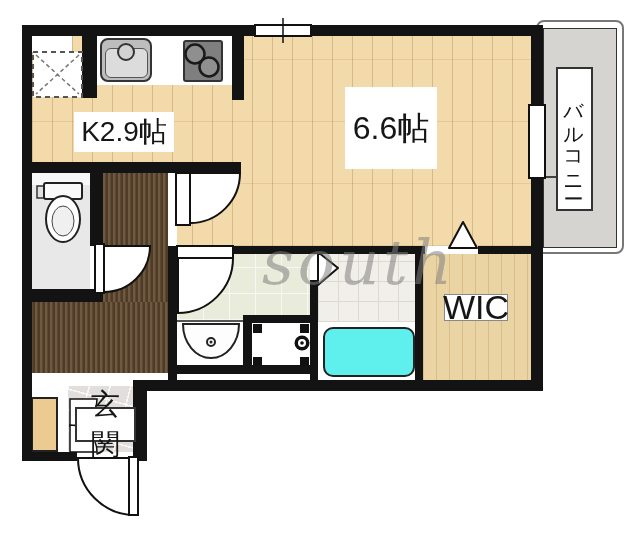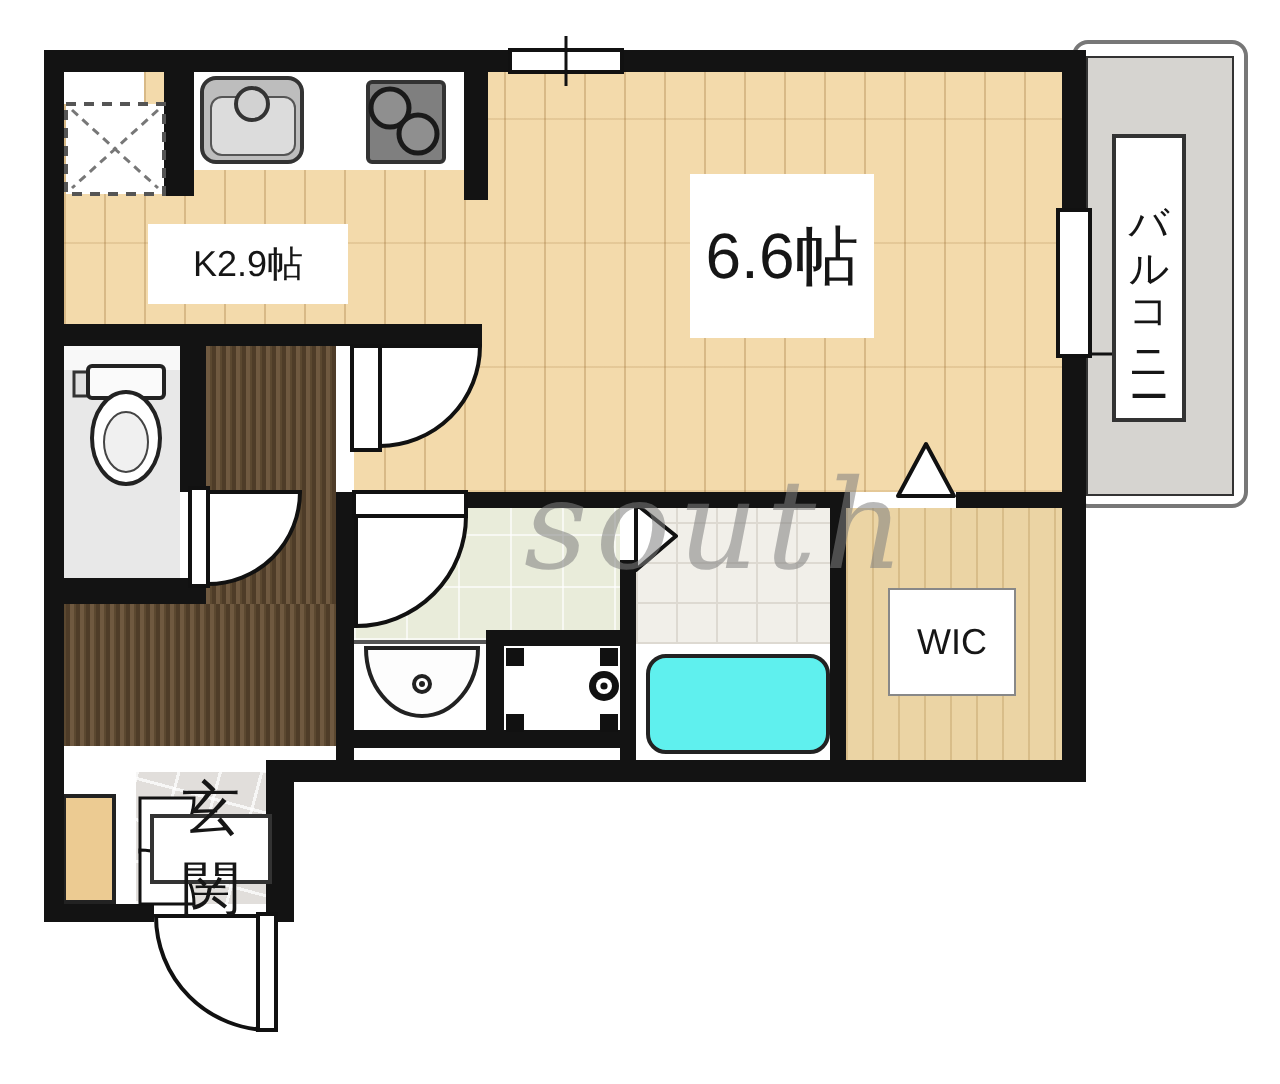--- a/index.html
+++ b/index.html
@@ -125,30 +125,30 @@
     <path d="M104 246 L150 246 A46 46 0 0 1 104 292 Z" fill="#fff" stroke="#111" stroke-width="2"></path>
     <rect x="95" y="244" width="9" height="49" fill="#fff" stroke="#111" stroke-width="2"></rect>
     <path d="M178 258 L233 258 A55 55 0 0 1 178 313 Z" fill="#fff" stroke="#111" stroke-width="2"></path>
     <rect x="177" y="246" width="56" height="12" fill="#fff" stroke="#111" stroke-width="2"></rect>
     <path d="M135 458 L78 458 A57 57 0 0 0 135 515 Z" fill="#fff" stroke="#111" stroke-width="2"></path>
     <rect x="129" y="457" width="9" height="58" fill="#fff" stroke="#111" stroke-width="2"></rect>
     <path d="M70 399 L97 399 A27 27 0 0 1 70 426 Z" fill="#fff" stroke="#111" stroke-width="1.5"></path>
     <path d="M70 452 L97 452 A27 27 0 0 0 70 425 Z" fill="#fff" stroke="#111" stroke-width="1.5"></path>
   </svg>
 
-  <div class="label" style="left:74px;top:112px;width:100px;height:40px;font-size:18px;">
+  <div class="label" style="left:74px;top:112px;width:100px;height:40px;font-size:28px;">
     <span>K2.9帖</span>
   </div>
   <div class="label" style="left:345px;top:87px;width:92px;height:82px;font-size:32px;line-height:1.2;flex-direction:column;">
     <span>6.6帖</span>
   </div>
   <div class="label" style="left:556px;top:67px;width:37px;height:144px;font-size:20px;border:2px solid #333;box-sizing:border-box;writing-mode:vertical-rl;letter-spacing:2px;">
     <span>バルコニー</span>
   </div>
-  <div class="label" style="left:444px;top:294px;width:64px;height:54px;font-size:18px;border:1.5px solid #888;box-sizing:border-box;">
+  <div class="label" style="left:444px;top:294px;width:64px;height:27px;font-size:34px;border:1.5px solid #888;box-sizing:border-box;">
     <span>WIC</span>
   </div>
   <div class="label" style="left:75px;top:407px;width:61px;height:35px;font-size:29px;border:2px solid #333;box-sizing:border-box;">
     <span>玄関</span>
   </div>
 
   <div id="watermark" style="left:262px;top:226px;">south</div>
 
 </div>
 

